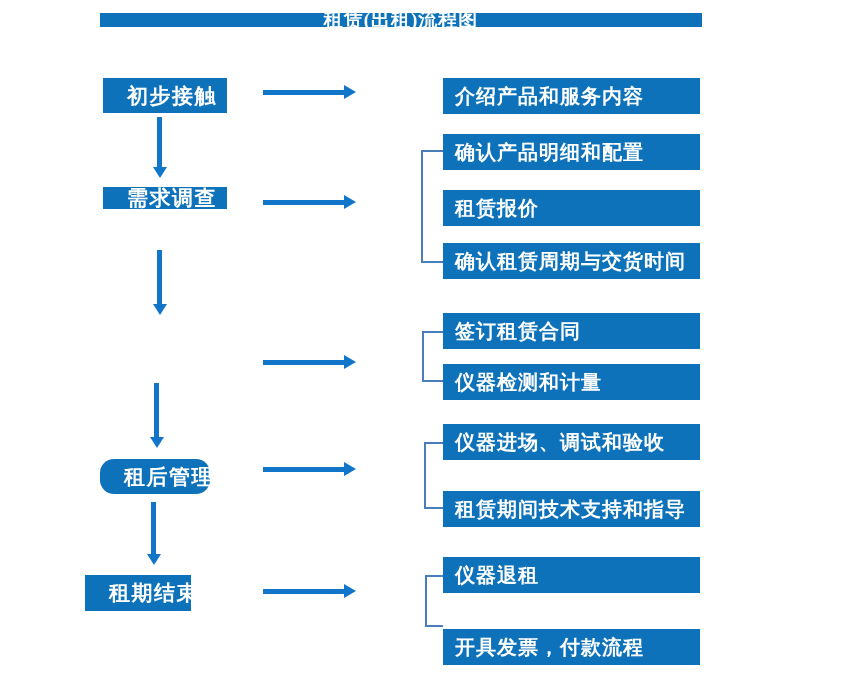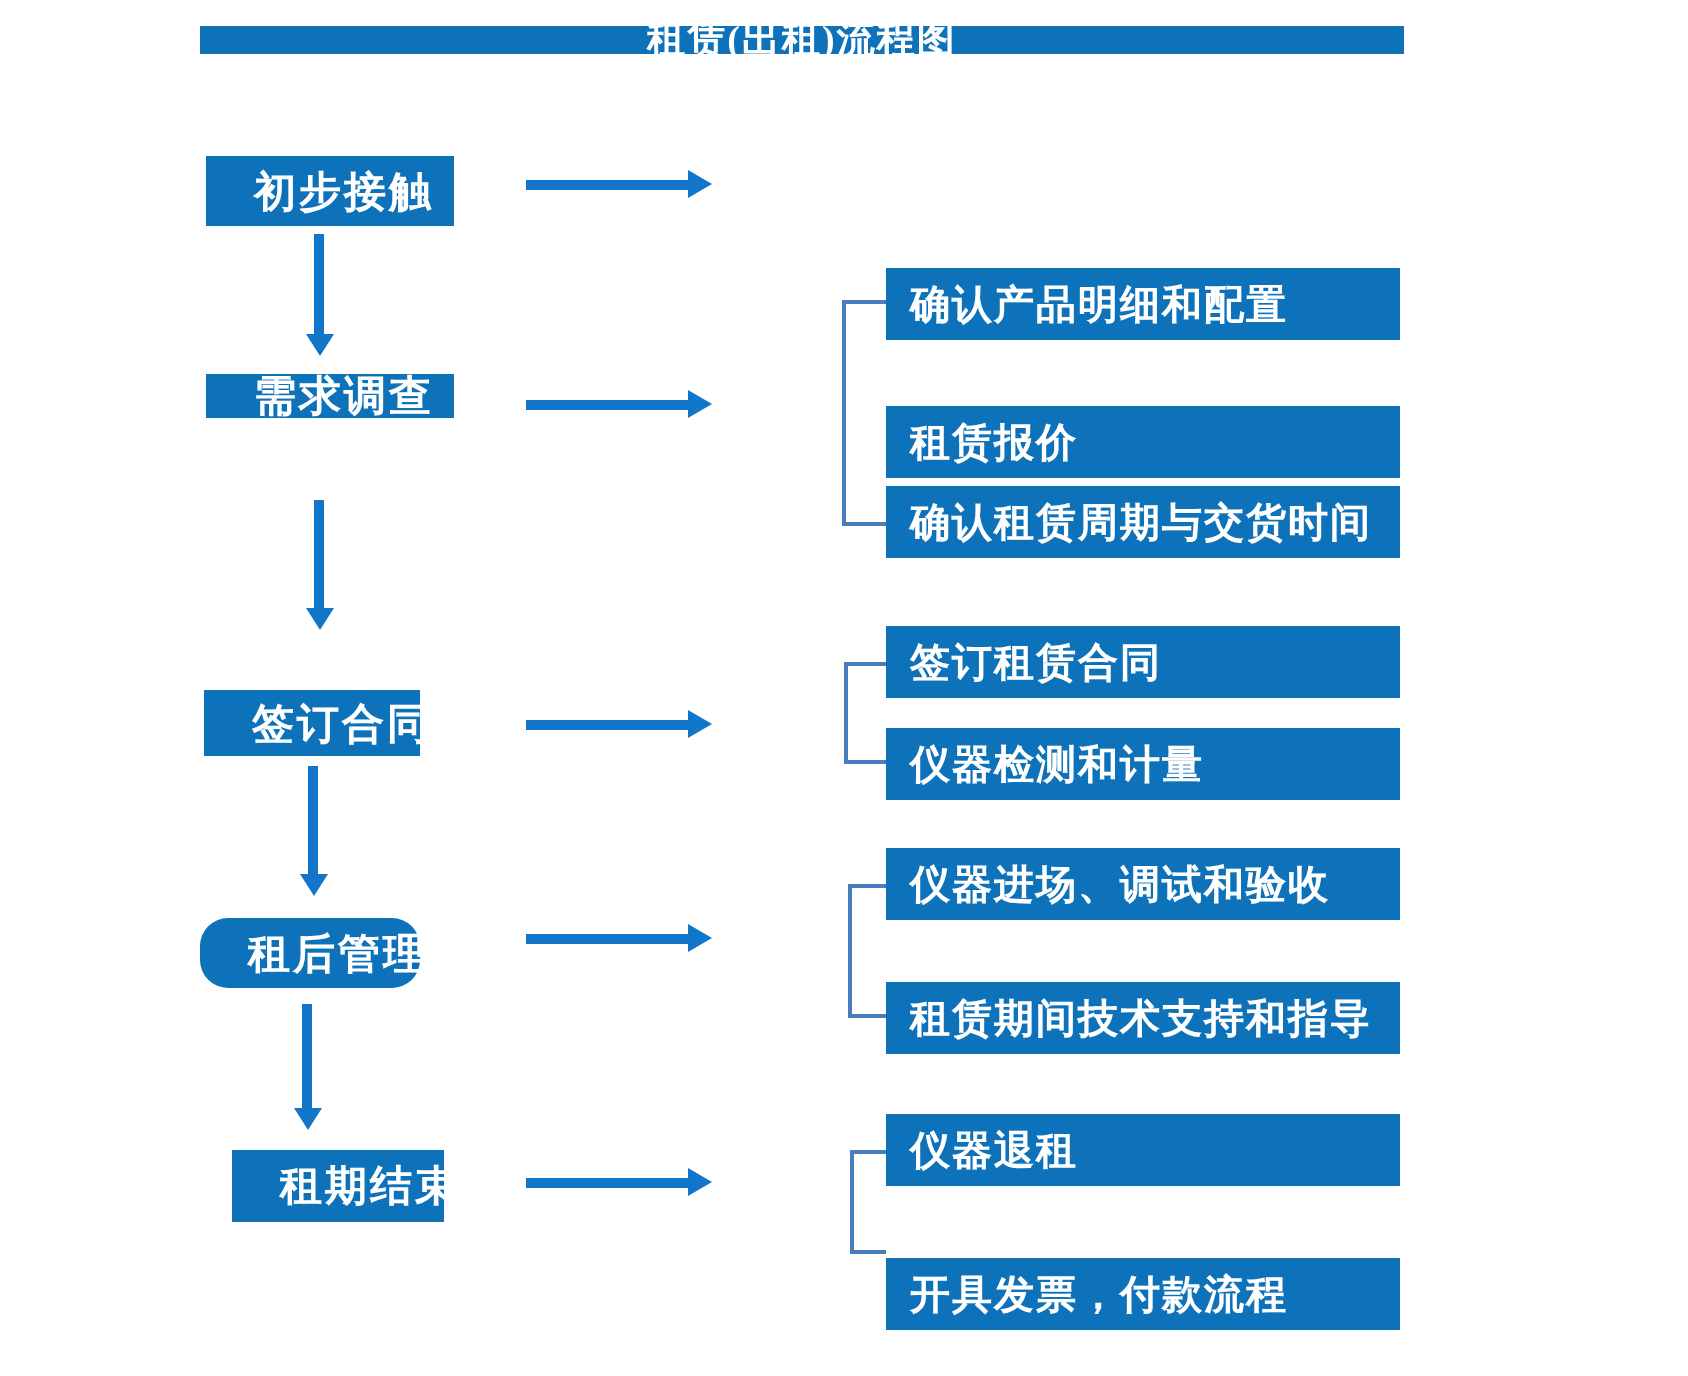--- a/index.html
+++ b/index.html
@@ -72,26 +72,26 @@
 </style>
 </head>
 <body>
 
 <div class="canvas" style="--box-blue: #0d72b9; --arrow-blue: #1175c9; --bracket-blue: #4a7ebb; --text-white: #ffffff;">
 
   <div class="header">租赁(出租)流程图</div>
 
   <div class="stepbox" style="left:103px;top:78px;width:124px;height:35px;">初步接触</div>
   <div class="stepbox" style="left:103px;top:187px;width:124px;height:22px;font-family:Liberation Mono, monospace;">需求调查</div>
-  <div class="stepbox" style="left:102px;top:345px;width:108px;height:33px;">签订合同</div>
   <div class="stepbox" style="left:100px;top:459px;width:110px;height:35px;border-radius:14px;">租后管理</div>
-  <div class="stepbox" style="left:116px;top:575px;width:106px;height:36px;">租期结束</div>
+  <div class="stepbox" style="left:85px;top:575px;width:106px;height:36px;">租期结束</div>
 
+  <div class="detailbox" style="top:78px;">介绍产品和服务内容</div>
   <div class="detailbox" style="top:134px;">确认产品明细和配置</div>
-  <div class="detailbox" style="top:203px;">租赁报价</div>
+  <div class="detailbox" style="top:190px;">租赁报价</div>
   <div class="detailbox" style="top:243px;">确认租赁周期与交货时间</div>
   <div class="detailbox" style="top:313px;">签订租赁合同</div>
   <div class="detailbox" style="top:364px;">仪器检测和计量</div>
   <div class="detailbox" style="top:424px;">仪器进场、调试和验收</div>
   <div class="detailbox" style="top:491px;">租赁期间技术支持和指导</div>
   <div class="detailbox" style="top:557px;">仪器退租</div>
   <div class="detailbox" style="top:629px;">开具发票，付款流程</div>
 
   <div class="varrow" style="left:157px;top:117px;height:50px;"></div>
   <div class="varrow" style="left:157px;top:250px;height:54px;"></div>

